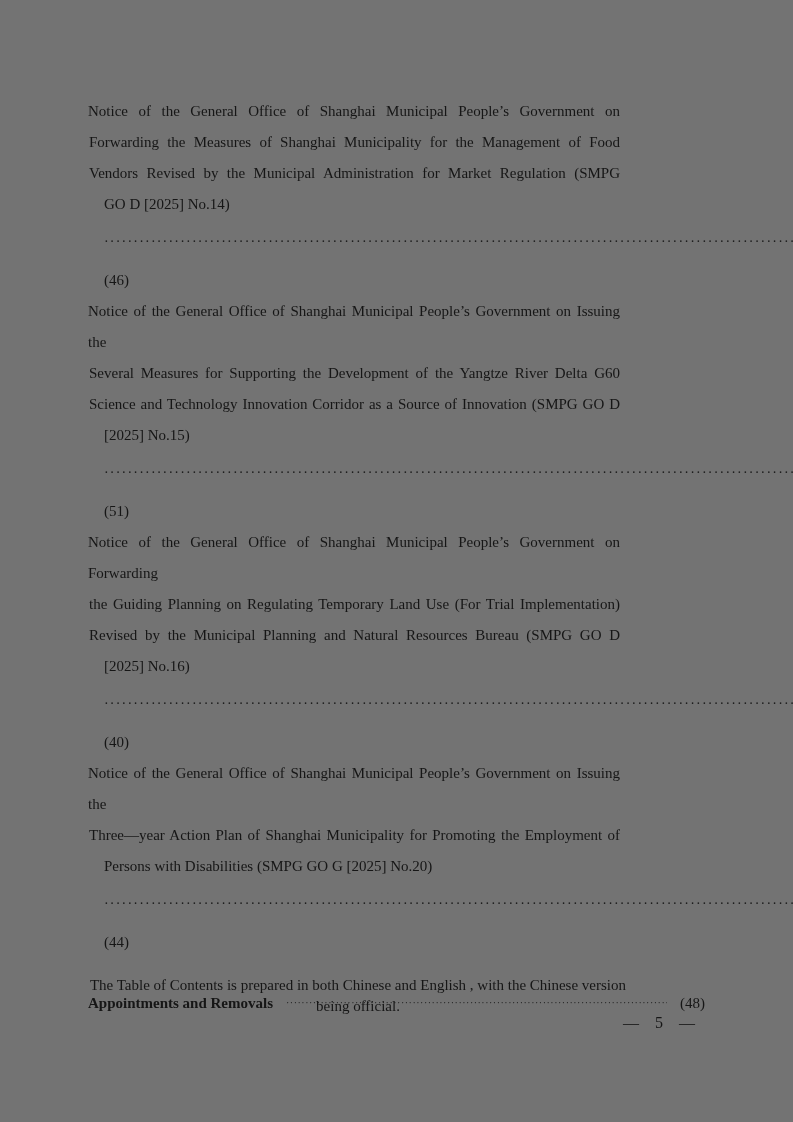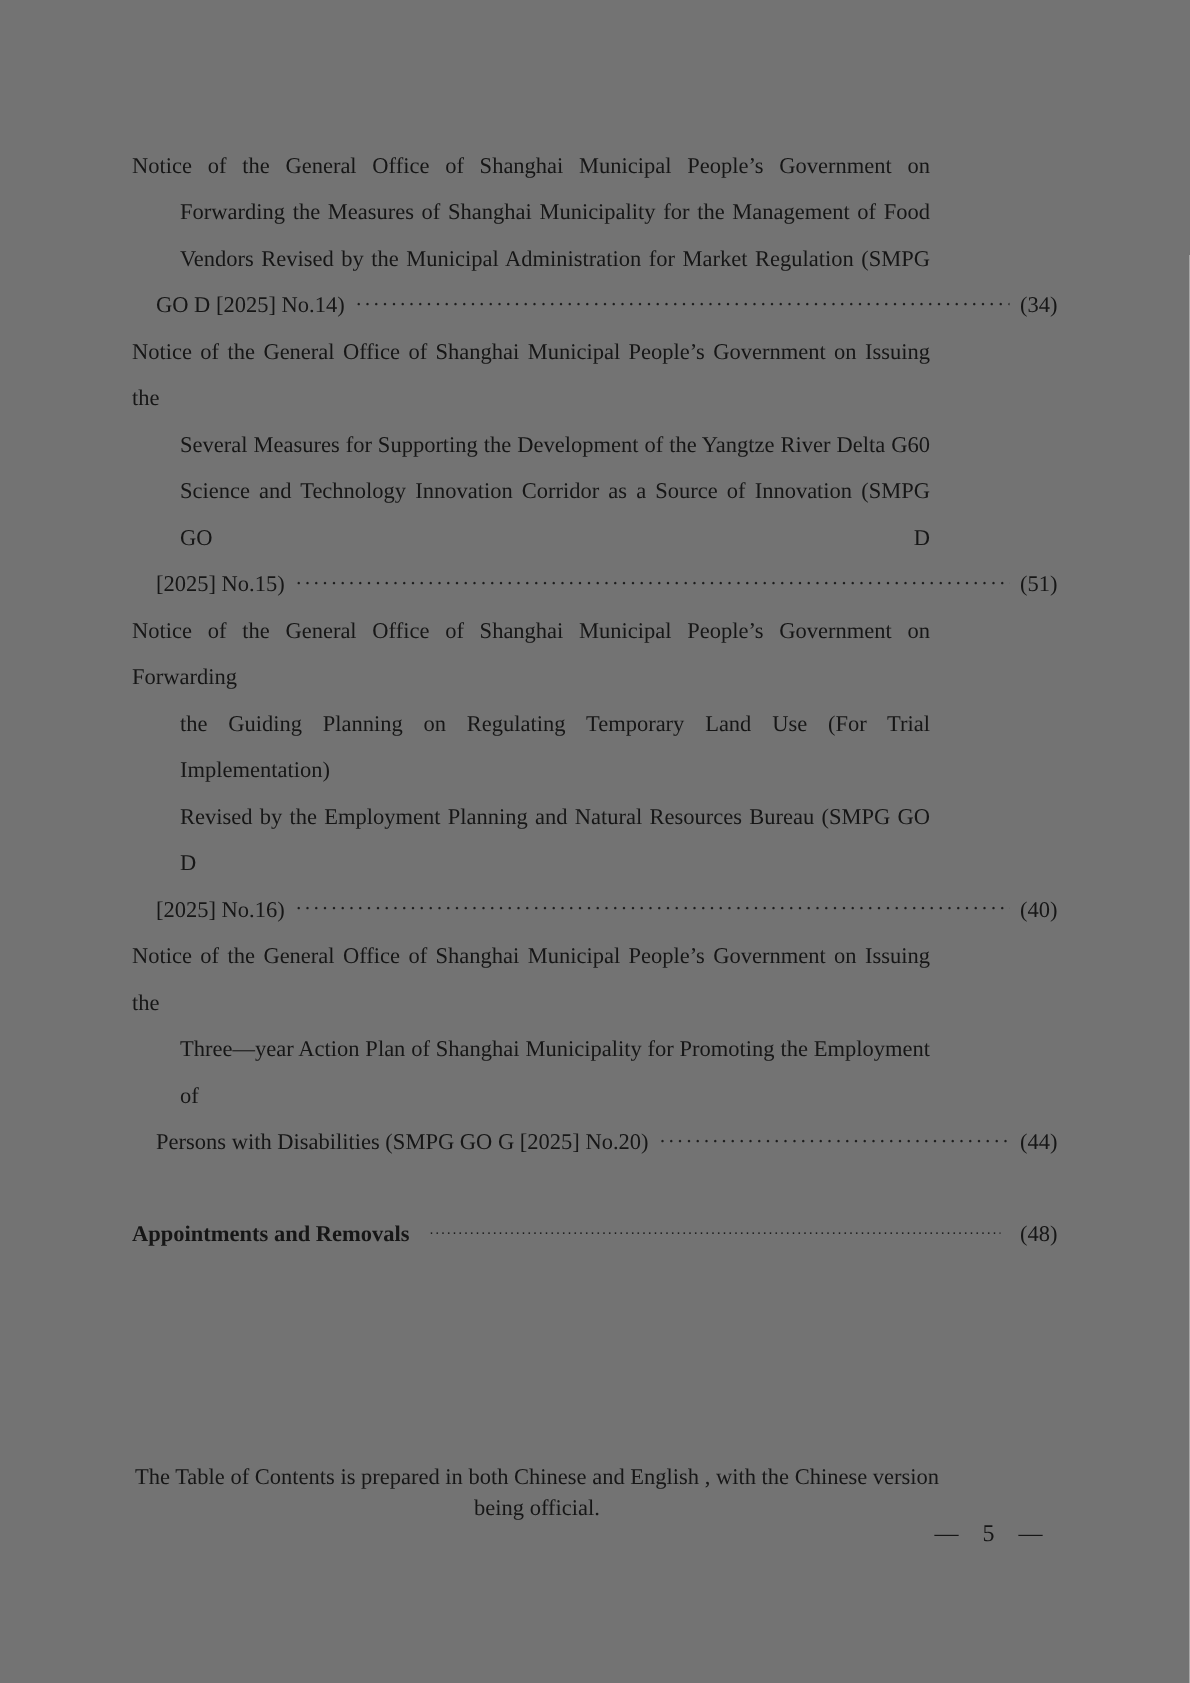--- a/index.html
+++ b/index.html
@@ -31,31 +31,31 @@
     font-size: 15px;
     line-height: 31px;
     text-align: justify;
     text-align-last: justify;
     white-space: normal;
   }
   .line.first {
     margin-right: 85px; 
   }
   .line.cont {
-    margin-left: 32px;  
+    margin-left: 1px;  
     margin-right: 85px;
   }
   .lastline {
     display: flex;
     align-items: baseline;
     gap: 7px;
     font-size: 15px;
     line-height: 31px;
   }
-  .lastline.indent { margin-left: 16px; }
+  .lastline.indent { margin-left: 16px; flex-direction: column; }
   .lastline .entry-text { white-space: nowrap; }
   .leader {
     flex: 1 1 auto;
     overflow: hidden;
     white-space: nowrap;
     font-size: 14px;
     letter-spacing: 1.2px;
     color: #1c1c1c;
     transform: translateY(-1px);
   }
@@ -105,39 +105,39 @@
 
   <div class="toc">
 
     <div class="toc-entry">
       <div class="line first">Notice of the General Office of Shanghai Municipal People’s Government on</div>
       <div class="line cont">Forwarding the Measures of Shanghai Municipality for the Management of Food</div>
       <div class="line cont">Vendors Revised by the Municipal Administration for Market Regulation (SMPG</div>
       <div class="lastline indent">
         <span class="entry-text">GO D [2025] No.14)</span>
         <span class="leader">················································································································································································································································································································································································································</span>
-        <span class="pageref">(34)</span>
+        <span class="pageref">(46)</span>
       </div>
     </div>
 
     <div class="toc-entry">
       <div class="line first">Notice of the General Office of Shanghai Municipal People’s Government on Issuing the</div>
       <div class="line cont">Several Measures for Supporting the Development of the Yangtze River Delta G60</div>
       <div class="line cont">Science and Technology Innovation Corridor as a Source of Innovation (SMPG GO D</div>
       <div class="lastline indent">
         <span class="entry-text">[2025] No.15)</span>
         <span class="leader">················································································································································································································································································································································································································</span>
         <span class="pageref">(51)</span>
       </div>
     </div>
 
     <div class="toc-entry">
       <div class="line first">Notice of the General Office of Shanghai Municipal People’s Government on Forwarding</div>
       <div class="line cont">the Guiding Planning on Regulating Temporary Land Use (For Trial Implementation)</div>
-      <div class="line cont">Revised by the Employment Planning and Natural Resources Bureau (SMPG GO D</div>
+      <div class="line cont">Revised by the Municipal Planning and Natural Resources Bureau (SMPG GO D</div>
       <div class="lastline indent">
         <span class="entry-text">[2025] No.16)</span>
         <span class="leader">················································································································································································································································································································································································································</span>
         <span class="pageref">(40)</span>
       </div>
     </div>
 
     <div class="toc-entry">
       <div class="line first">Notice of the General Office of Shanghai Municipal People’s Government on Issuing the</div>
       <div class="line cont">Three—year Action Plan of Shanghai Municipality for Promoting the Employment of</div>

